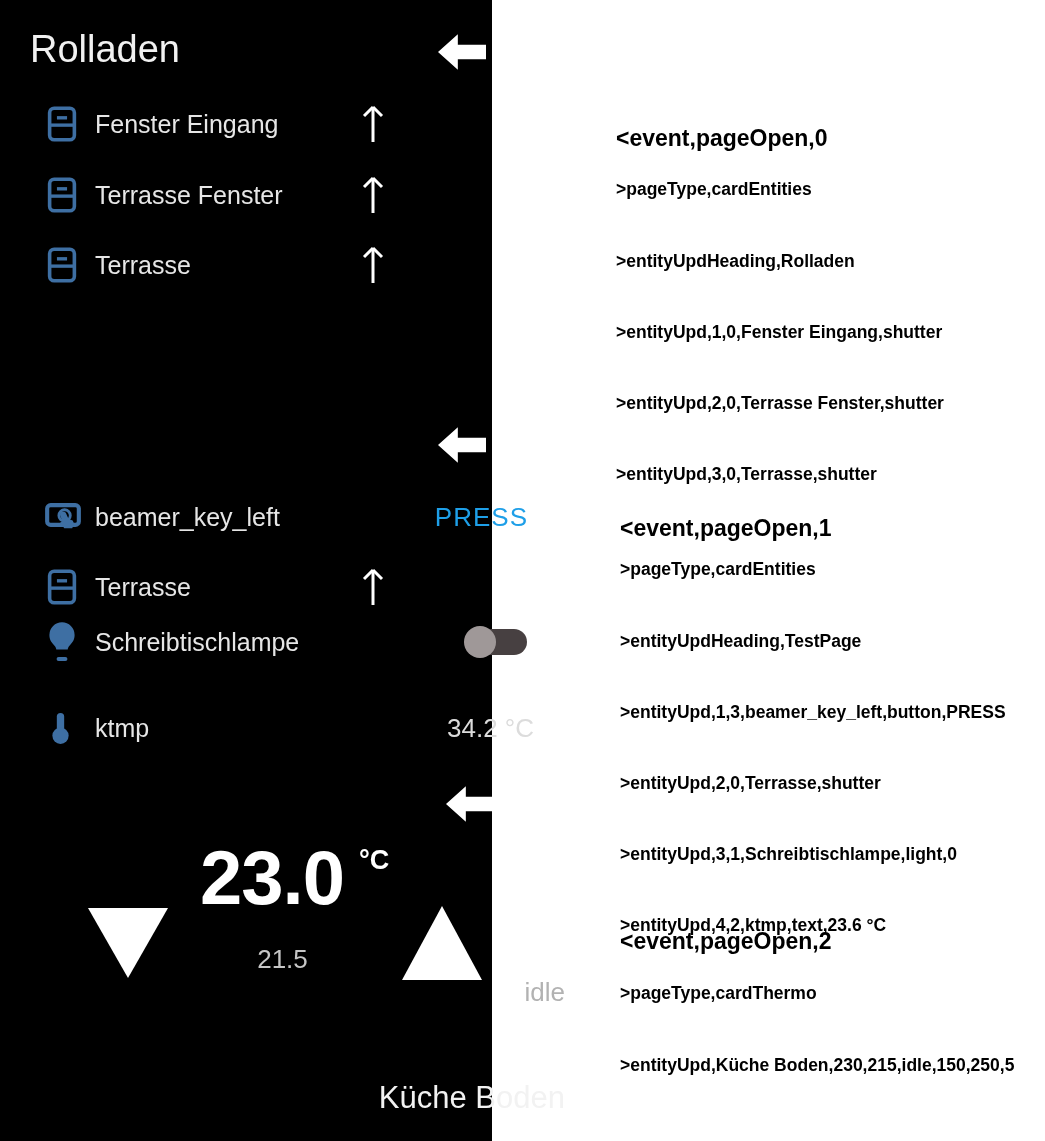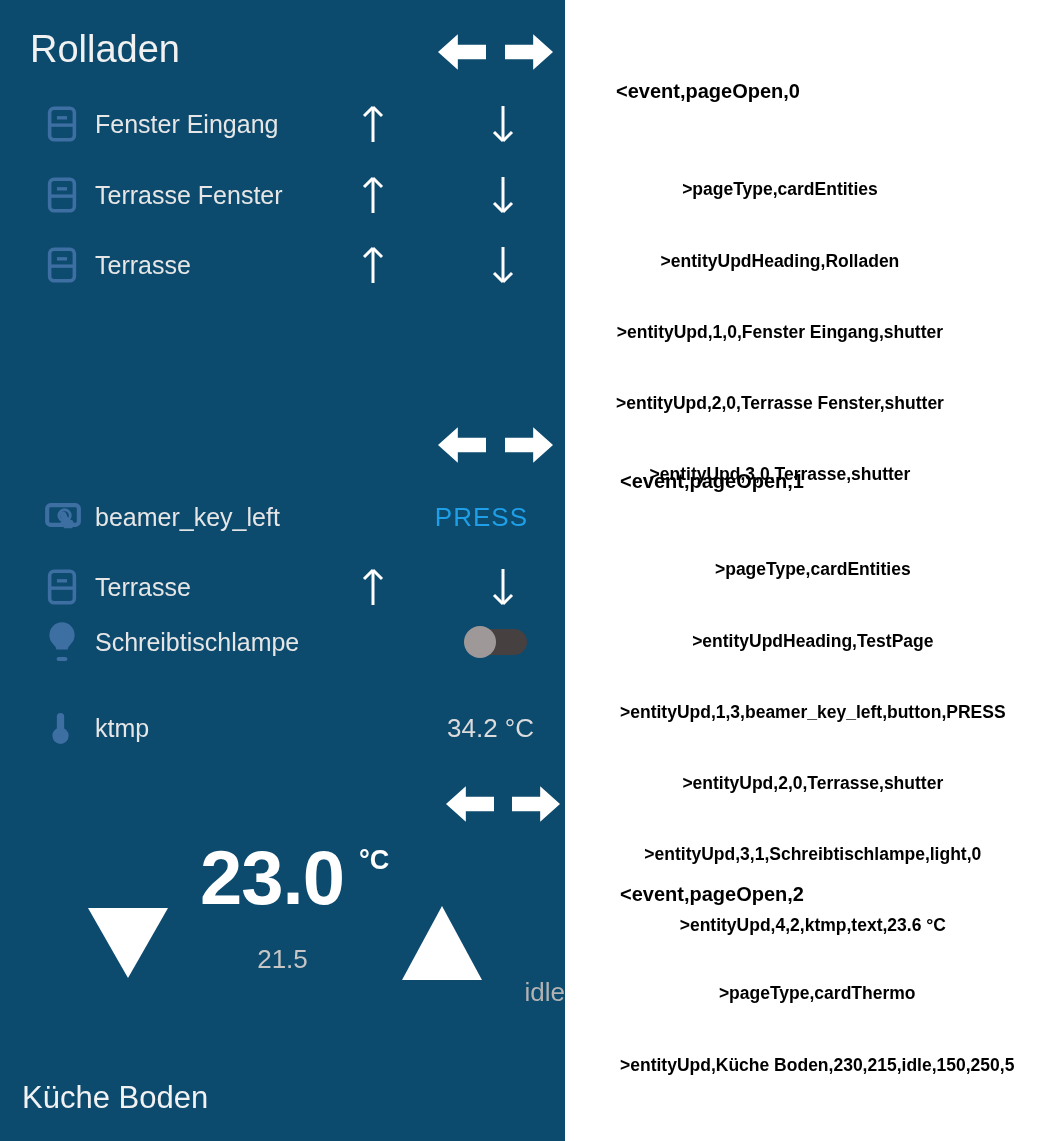--- a/index.html
+++ b/index.html
@@ -3,22 +3,22 @@
 <meta charset="utf-8">
 <style>
   * { margin:0; padding:0; box-sizing:border-box; }
   html,body { background:#ffffff; }
   .stage {
     position:relative; width:1045px; height:1141px; overflow:hidden;
     font-family:"Liberation Sans", sans-serif; background:#ffffff;
   }
   
   .panel {
-    position:absolute; left:0; top:0; width:565px; height:1141px;
-    background:#0c4a6e; color:#e6e6e6;text-decoration:underline;
+    position:absolute; left:0; top:0; width:492px; height:1141px;
+    background:#000000; color:#e6e6e6;text-decoration:underline;
   }
   .card-title {
     position:absolute; left:30px; font-size:38px; font-weight:400;
     color:#f1f1f1; line-height:44px; white-space:nowrap;
   }
   .nav-btn { position:absolute; width:48px; height:36px; cursor:pointer; }
   .nav-btn svg { display:block; width:100%; height:100%; }
   .row { position:absolute; left:0; width:565px; height:56px; }
   .ent-icon { position:absolute; left:46px; top:50%; transform:translateY(-50%); }
   .ent-icon svg { display:block; }
@@ -59,30 +59,30 @@
   .tri svg { display:block; }
   .thermo-target {
     position:absolute; left:0; top:944px; width:565px; text-align:center;
     font-size:26px; color:#c6c6c6;
   }
   .thermo-state {
     position:absolute; left:0; top:977px; width:565px; text-align:right;
     font-size:26px; color:#b2b2b2;
   }
   .thermo-name {
-    position:absolute; left:0; top:1080px; width:565px; text-align:left;
+    position:absolute; left:0; top:1080px; width:565px; text-align:right;
     font-size:31px; color:#f2f2f2;padding-left:22px;
   }
   
   .log-line {
-    position:absolute; font-size:20px; font-weight:bold; color:#000000;
-    line-height:23.7px; white-space:pre;
+    position:absolute; font-size:23px; font-weight:bold; color:#000000;
+    line-height:23.7px; white-space:pre;margin-top:47px;
   }
   .log-lines { position:absolute; font-size:17.5px; font-weight:bold; color:#000000;
-               line-height:23.7px; white-space:pre;text-align:center; }
+               line-height:23.7px; white-space:pre; }
 </style>
 </head>
 <body>
 
 <div class="stage">
 
   <div class="panel">
 
     <div class="card-title" style="top:27px;">Rolladen</div>
     <div class="nav-btn icon-nav-left" style="left:438px; top:34px;">

